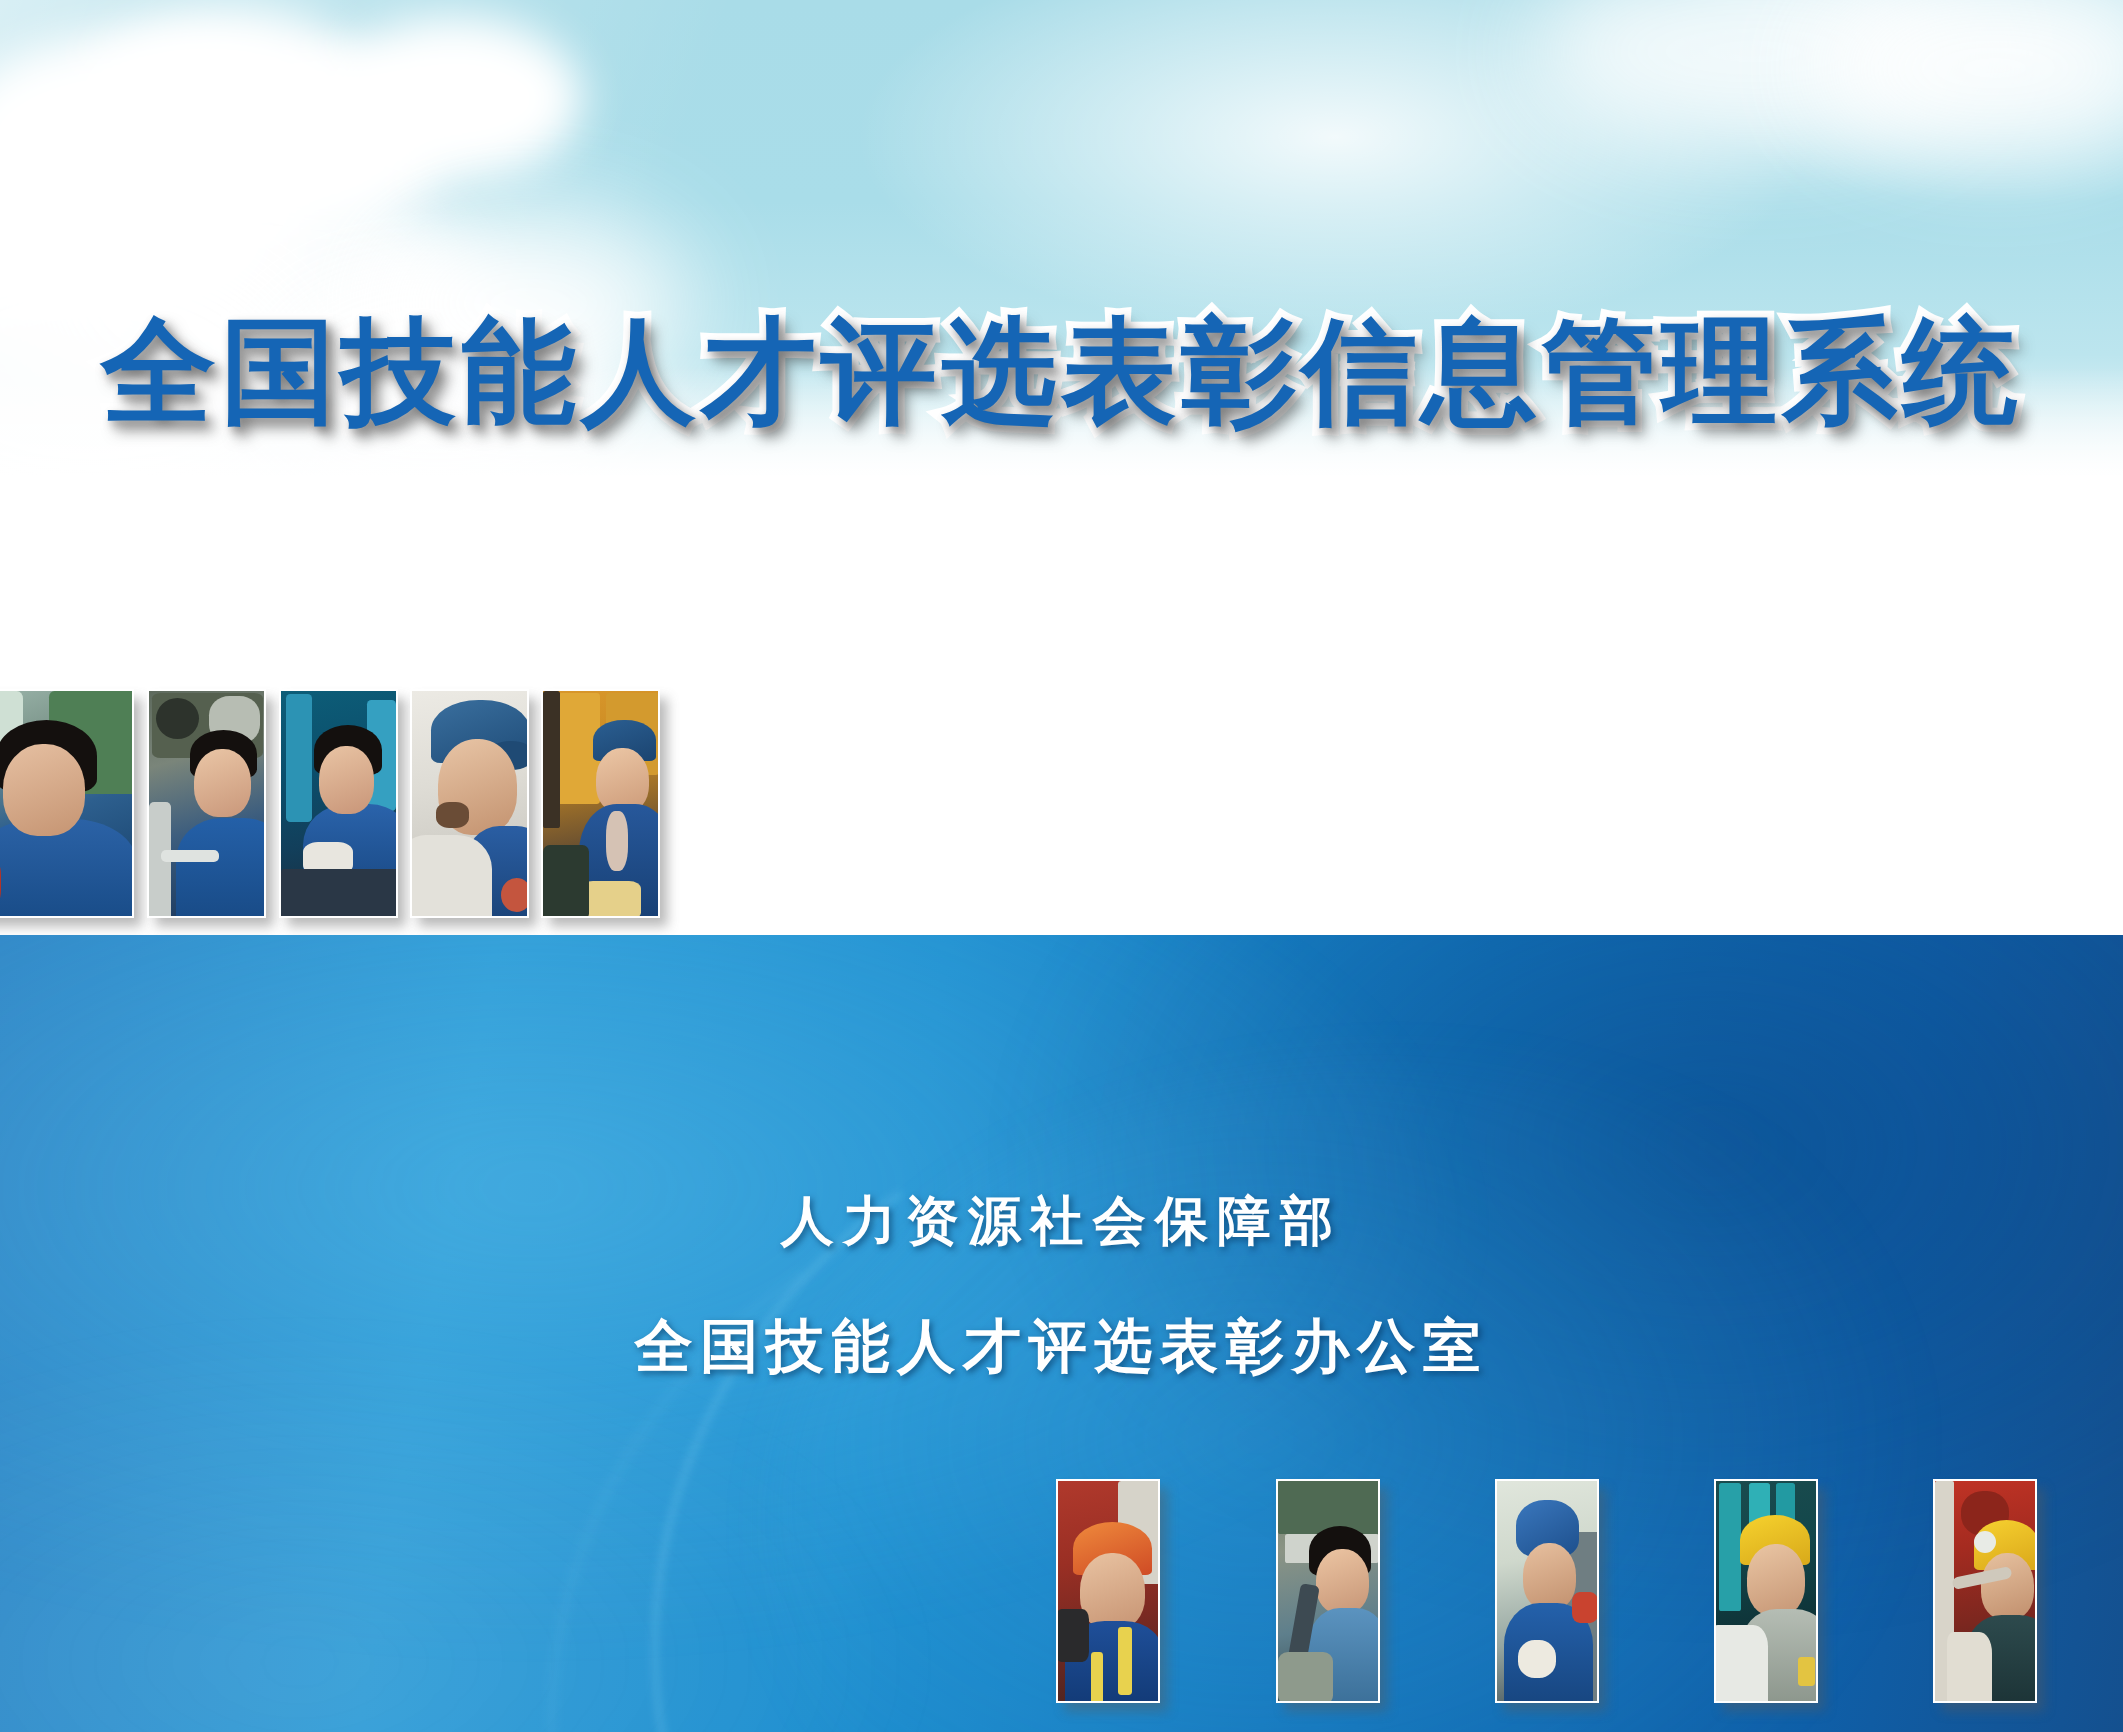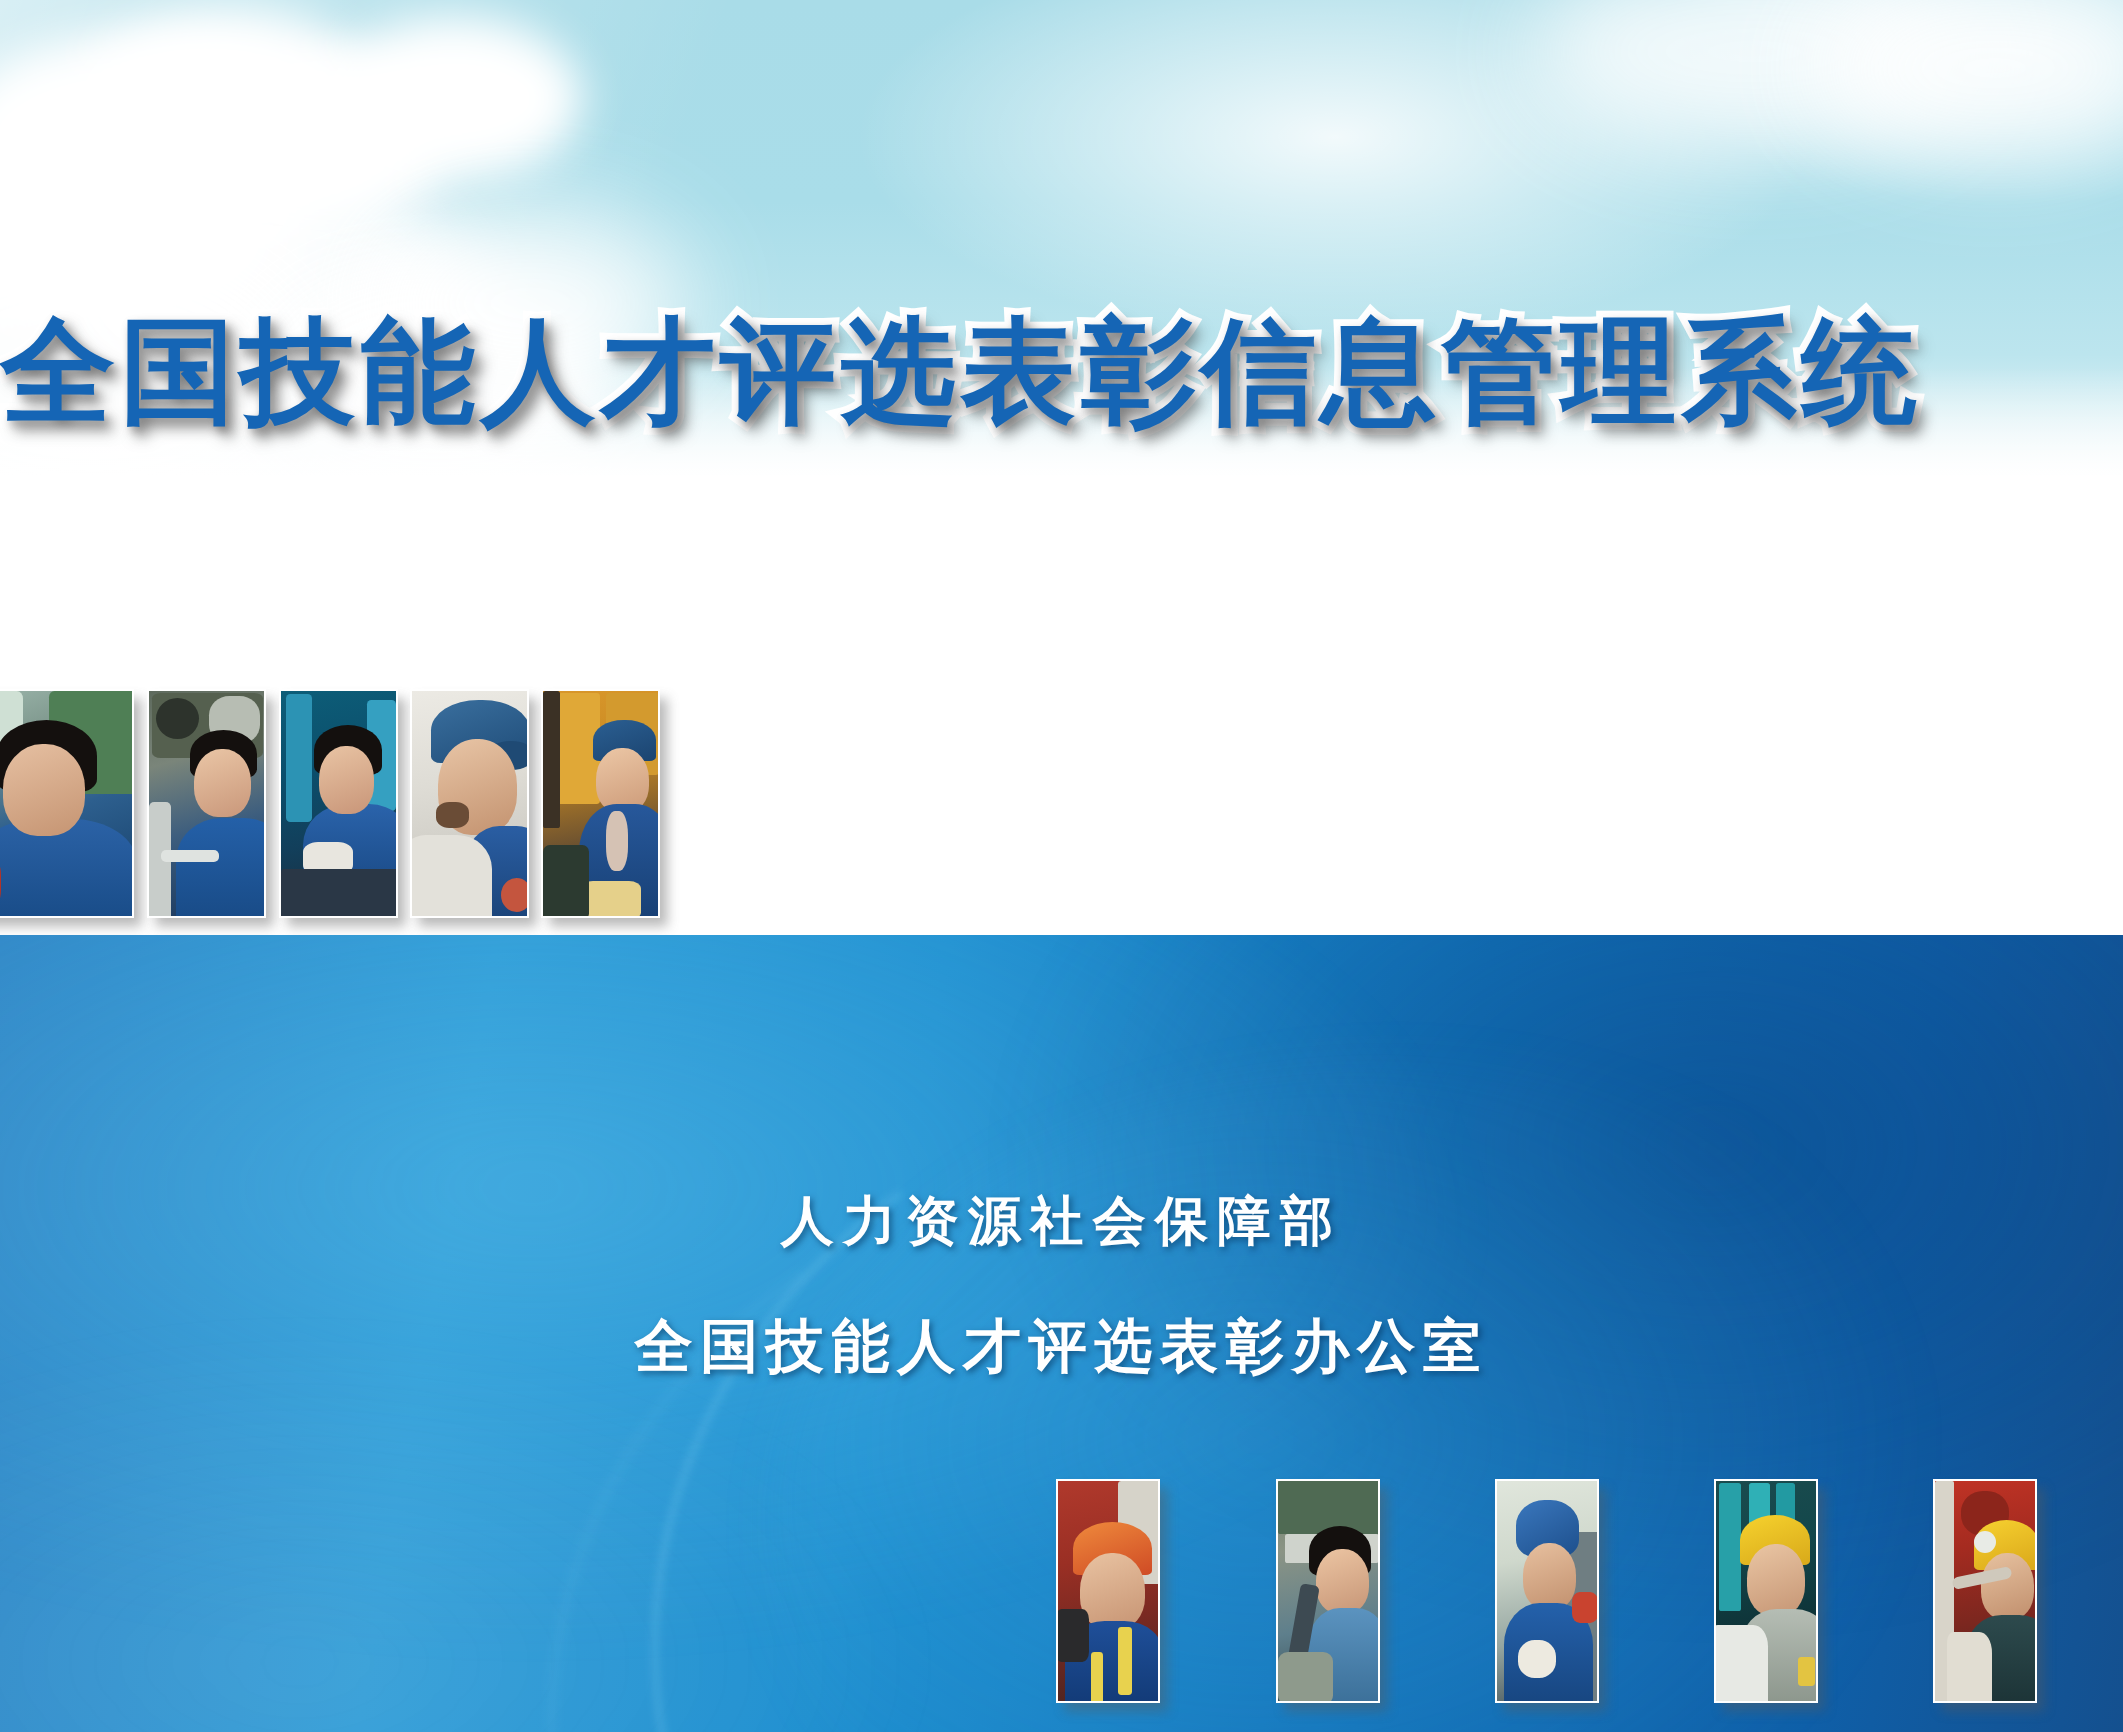--- a/index.html
+++ b/index.html
@@ -31,21 +31,21 @@
     background:linear-gradient(110deg,rgba(255,255,255,.55) 0%,rgba(255,255,255,.18) 45%,rgba(255,255,255,0) 78%);
   }
 
   
   .cloud{position:absolute;background:#ffffff;border-radius:50%;filter:blur(22px);}
   .cloud.soft{filter:blur(34px);opacity:.92;}
   .cloud.softer{filter:blur(47px);opacity:.8;}
 
   
   .title-wrap{
-    position:absolute;left:0;top:295px;width:2123px;
+    position:absolute;left:0;top:295px;width:2123px;text-align:center;
   }
   .main-title{
     display:inline-block;
     font-family:"DejaVu Sans","Liberation Sans",sans-serif;
     font-size:115px;font-weight:bold;letter-spacing:5.1px;
     color:#1565b5;
     -webkit-text-stroke:13.7px #ffffff;
     paint-order:stroke fill;
     text-shadow:
        8.6px 10.3px 13.7px rgba(60,60,60,.55),

